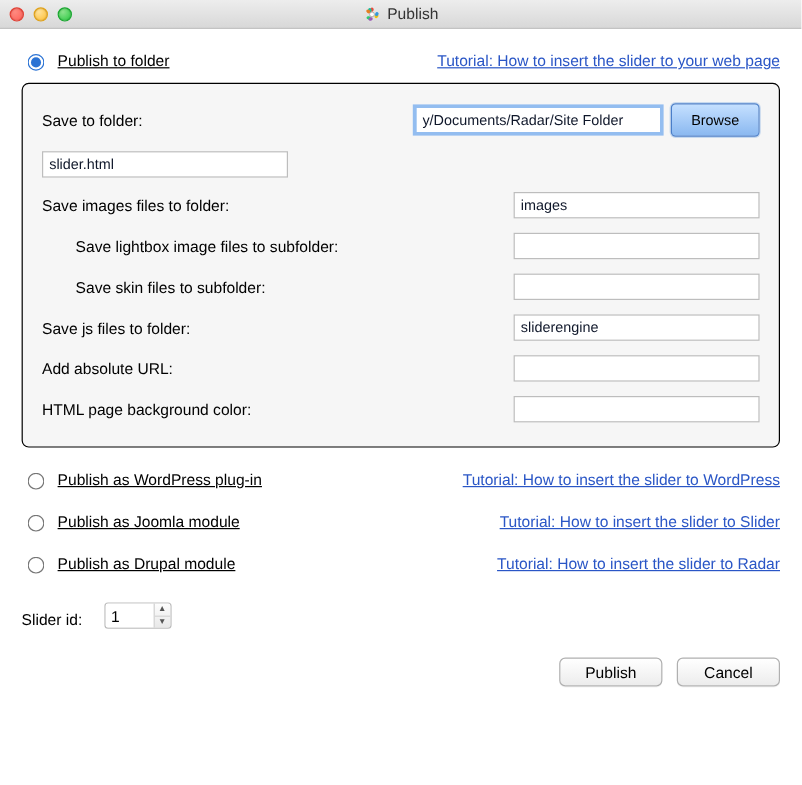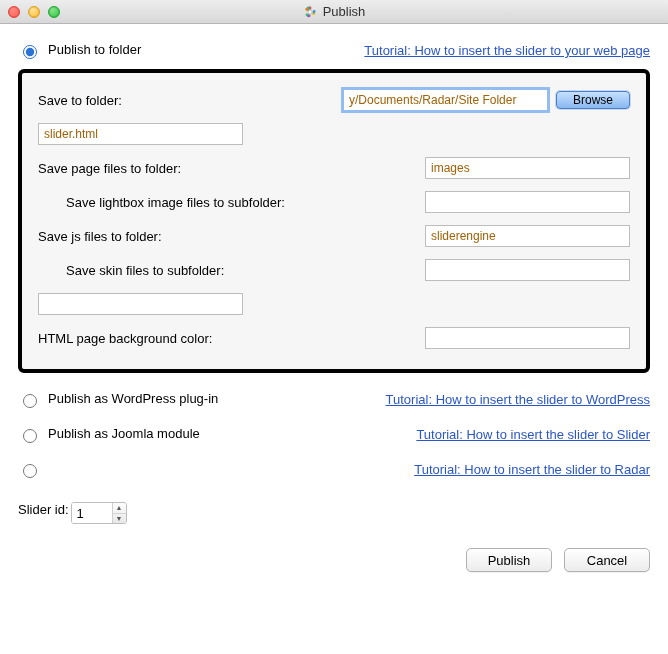--- a/index.html
+++ b/index.html
@@ -51,33 +51,35 @@
     padding: 18px 18px 10px 18px;
   }
   .row {
     display: flex;
     align-items: center;
     justify-content: space-between;
     margin-bottom: 6px;
   }
   .radio-label {
     display: flex;
+    align-items: center;
     gap: 8px;
+    text-decoration: underline;
   }
   input[type=radio] {
     width:14px; height:14px;
     accent-color: #2a72d4;
   }
   a.link {
     color: #2a56c6;
     text-decoration: underline;
     font-size: 13px;
   }
   .panel {
-    border: 4px solid #000000;
+    border: 1px solid #000000;
     border-radius: 6px;
     background: #f6f6f6;
     margin: 10px 0 18px 0;
     padding: 16px 16px 14px 16px;
   }
   .form-row {
     display: flex;
     align-items: center;
     margin-bottom: 12px;
   }
@@ -89,49 +91,49 @@
   }
   .form-label.indent { padding-left: 28px; }
   .form-input {
     width: 205px;
     height: 22px;
     border: 1px solid #bdbdbd;
     background: #fff;
     padding: 0 5px;
     font-size: 12px;
     font-family: inherit;
-    color:#a16207;
+    color:#0f172a;
   }
   .form-input.focused {
     border: 1px solid #7aaef0;
     outline: 3px solid #93bdf0;
     outline-offset: -1px;
   }
   .browse-btn {
     margin-left: 8px;
-    height: 18px;
+    height: 28px;
     width: 74px;
     border-radius: 4px;
     border: 1px solid #4a7ec9;
     background: linear-gradient(to bottom, #c5e0ff, #8ab8f0);
     font-size: 12px;
     color: #000;
     cursor: pointer;
     box-shadow: 0 0 0 1px rgba(90,150,220,0.3);
   }
   .option-row {
     display:flex;
     align-items:center;
     justify-content:space-between;
     margin-top: 18px;
   }
   .slider-id-row {
     display:flex;
-    align-items:flex-start;
-    gap:2px;
+    align-items:flex-end;
+    gap:18px;
     margin-top: 24px;
   }
   .stepper {
     display:flex;
     align-items:stretch;
     border:1px solid #bdbdbd;
     border-radius:3px;
     overflow:hidden;
     height:22px;
     background:#fff;
@@ -219,41 +221,42 @@
       <span class="form-label">Save to folder:</span>
       <input class="form-input focused" value="y/Documents/Radar/Site Folder" style="">
       <button class="browse-btn">Browse</button>
     </div>
 
     <div class="form-row">
       <input class="form-input" value="slider.html" style="">
     </div>
 
     <div class="form-row">
-      <span class="form-label">Save page files to folder:</span>
+      <span class="form-label">Save images files to folder:</span>
       <input class="form-input" value="images" style="">
     </div>
 
 
     <div class="form-row">
       <span class="form-label indent">Save lightbox image files to subfolder:</span>
       <input class="form-input" value="" style="">
     </div>
 
     <div class="form-row">
+      <span class="form-label indent">Save skin files to subfolder:</span>
+      <input class="form-input" value="" style="">
+    </div>
+
+    <div class="form-row">
       <span class="form-label">Save js files to folder:</span>
       <input class="form-input" value="sliderengine" style="">
     </div>
 
     <div class="form-row">
-      <span class="form-label indent">Save skin files to subfolder:</span>
-      <input class="form-input" value="" style="">
-    </div>
-
-    <div class="form-row">
+      <span class="form-label">Add absolute URL:</span>
       <input class="form-input" value="" style="">
     </div>
 
     <div class="form-row">
       <span class="form-label">HTML page background color:</span>
       <input class="form-input" value="" style="">
     </div>
 
   </div>
 
@@ -269,20 +272,21 @@
     <label class="radio-label">
       <input type="radio" name="pub" style="">
       <span>Publish as Joomla module</span>
     </label>
     <a href="#" class="link">Tutorial: How to insert the slider to Slider</a>
   </div>
 
   <div class="option-row">
     <label class="radio-label">
       <input type="radio" name="pub" style="">
+      <span>Publish as Drupal module</span>
     </label>
     <a href="#" class="link">Tutorial: How to insert the slider to Radar</a>
   </div>
 
   <div class="slider-id-row">
     <span>Slider id:</span>
     <div class="stepper">
       <input type="text" value="1" style="">
       <div class="arrows">
         <div class="arrow">▲</div>

